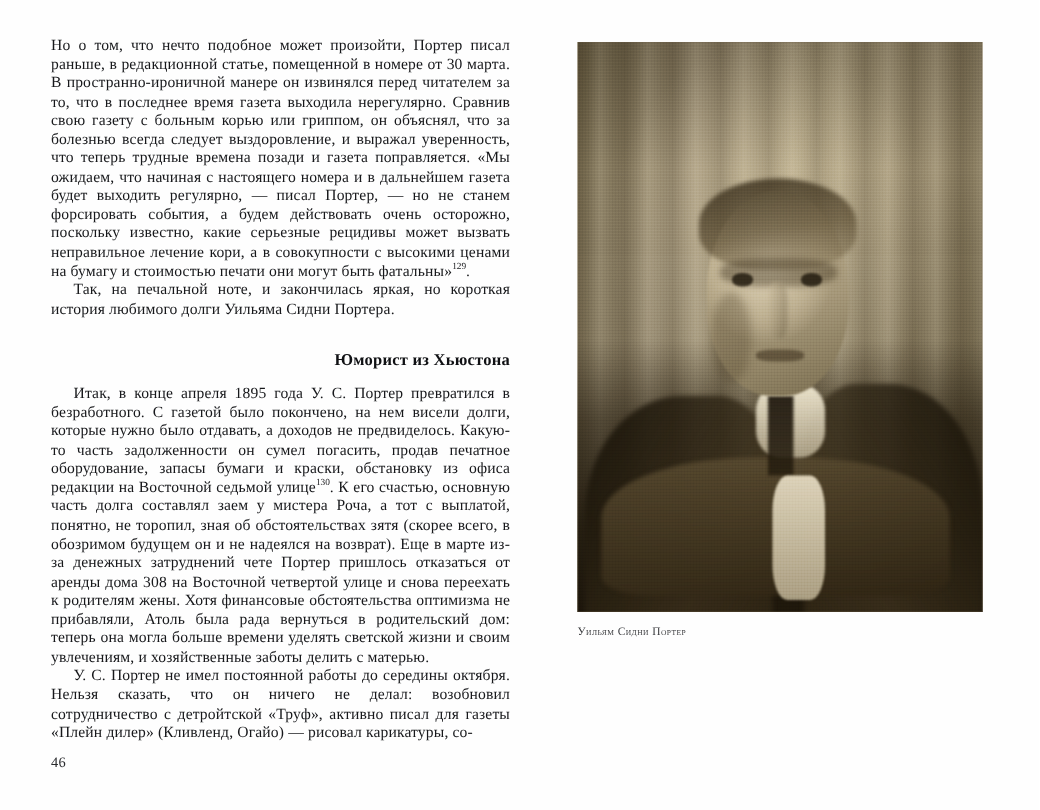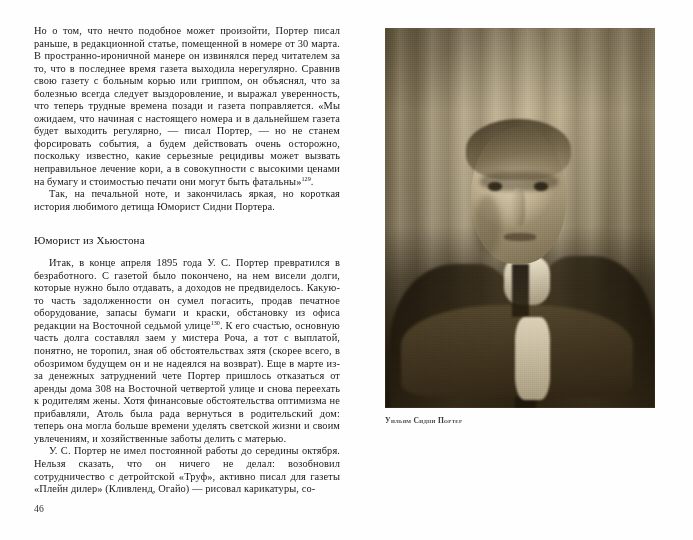--- a/index.html
+++ b/index.html
@@ -46,22 +46,22 @@
   .sup {
     font-size: 6.2px;
     vertical-align: super;
     line-height: 0;
     letter-spacing: 0;
   }
 
   #section-heading {
     margin: 0;
     font-size: 11px;
-    font-weight: normal;
-    text-align: left;
+    font-weight: bold;
+    text-align: right;
     padding-top: 21px;
     padding-bottom: 11px;
     letter-spacing: 0.015em;
     color: #101114;
   }
 
   #page-number {
     position: absolute;
     left: 34px;
     top: 503px;
@@ -271,34 +271,33 @@
 
   #figure-caption {
     position: absolute;
     left: 385px;
     top: 416px;
     width: 270px;
     font-size: 7.6px;
     letter-spacing: 0.04em;
     color: #3a3b3e;
     font-variant: small-caps;
-    font-weight: bold;
   }
 </style>
 </head>
 <body>
 
 <div id="page">
 
   <div id="text-column">
 
     <p class="para first"><span>Но о том, что нечто подобное может произойти, Портер писал раньше, в редакционной статье, помещенной в номере от 30 марта. В пространно-ироничной манере он извинялся перед читателем за то, что в последнее время газета выходила нерегулярно. Сравнив свою газету с больным корью или гриппом, он объяснял, что за болезнью всегда следует выздоровление, и выражал уверенность, что теперь трудные времена позади и газета поправляется. «Мы ожидаем, что начиная с настоящего номера и в дальнейшем газета будет выходить регулярно, — писал Портер, — но не станем форсировать события, а будем действовать очень осторожно, поскольку известно, какие серьезные рецидивы может вызвать неправильное лечение кори, а в совокупности с высокими ценами на бумагу и стоимостью печати они могут быть фатальны»</span><span class="sup">129</span><span>.</span></p>
 
 
-    <p class="para">Так, на печальной ноте, и закончилась яркая, но короткая история любимого детища Юморист Сидни Портера.</p>
+    <p class="para">Так, на печальной ноте, и закончилась яркая, но короткая история любимого долги Уильяма Сидни Портера.</p>
 
     <h2 id="section-heading">Юморист из Хьюстона</h2>
 
     <p class="para"><span>Итак, в конце апреля 1895 года У. С. Портер превратился в безработного. С газетой было покончено, на нем висели долги, которые нужно было отдавать, а доходов не предвиделось. Какую-то часть задолженности он сумел погасить, продав печатное оборудование, запасы бумаги и краски, обстановку из офиса редакции на Восточной седьмой улице</span><span class="sup">130</span><span>. К его счастью, основную часть долга составлял заем у мистера Роча, а тот с выплатой, понятно, не торопил, зная об обстоятельствах зятя (скорее всего, в обозримом будущем он и не надеялся на возврат). Еще в марте из-за денежных затруднений чете Портер пришлось отказаться от аренды дома 308 на Восточной четвертой улице и снова переехать к родителям жены. Хотя финансовые обстоятельства оптимизма не прибавляли, Атоль была рада вернуться в родительский дом: теперь она могла больше времени уделять светской жизни и своим увлечениям, и хозяйственные заботы делить с матерью.</span></p>
 
     <p class="para">У. С. Портер не имел постоянной работы до середины октября. Нельзя сказать, что он ничего не делал: возобновил сотрудничество с детройтской «Труф», активно писал для газеты «Плейн дилер» (Кливленд, Огайо) — рисовал карикатуры, со-</p>
 
   </div>
 
   <div id="page-number">46</div>

